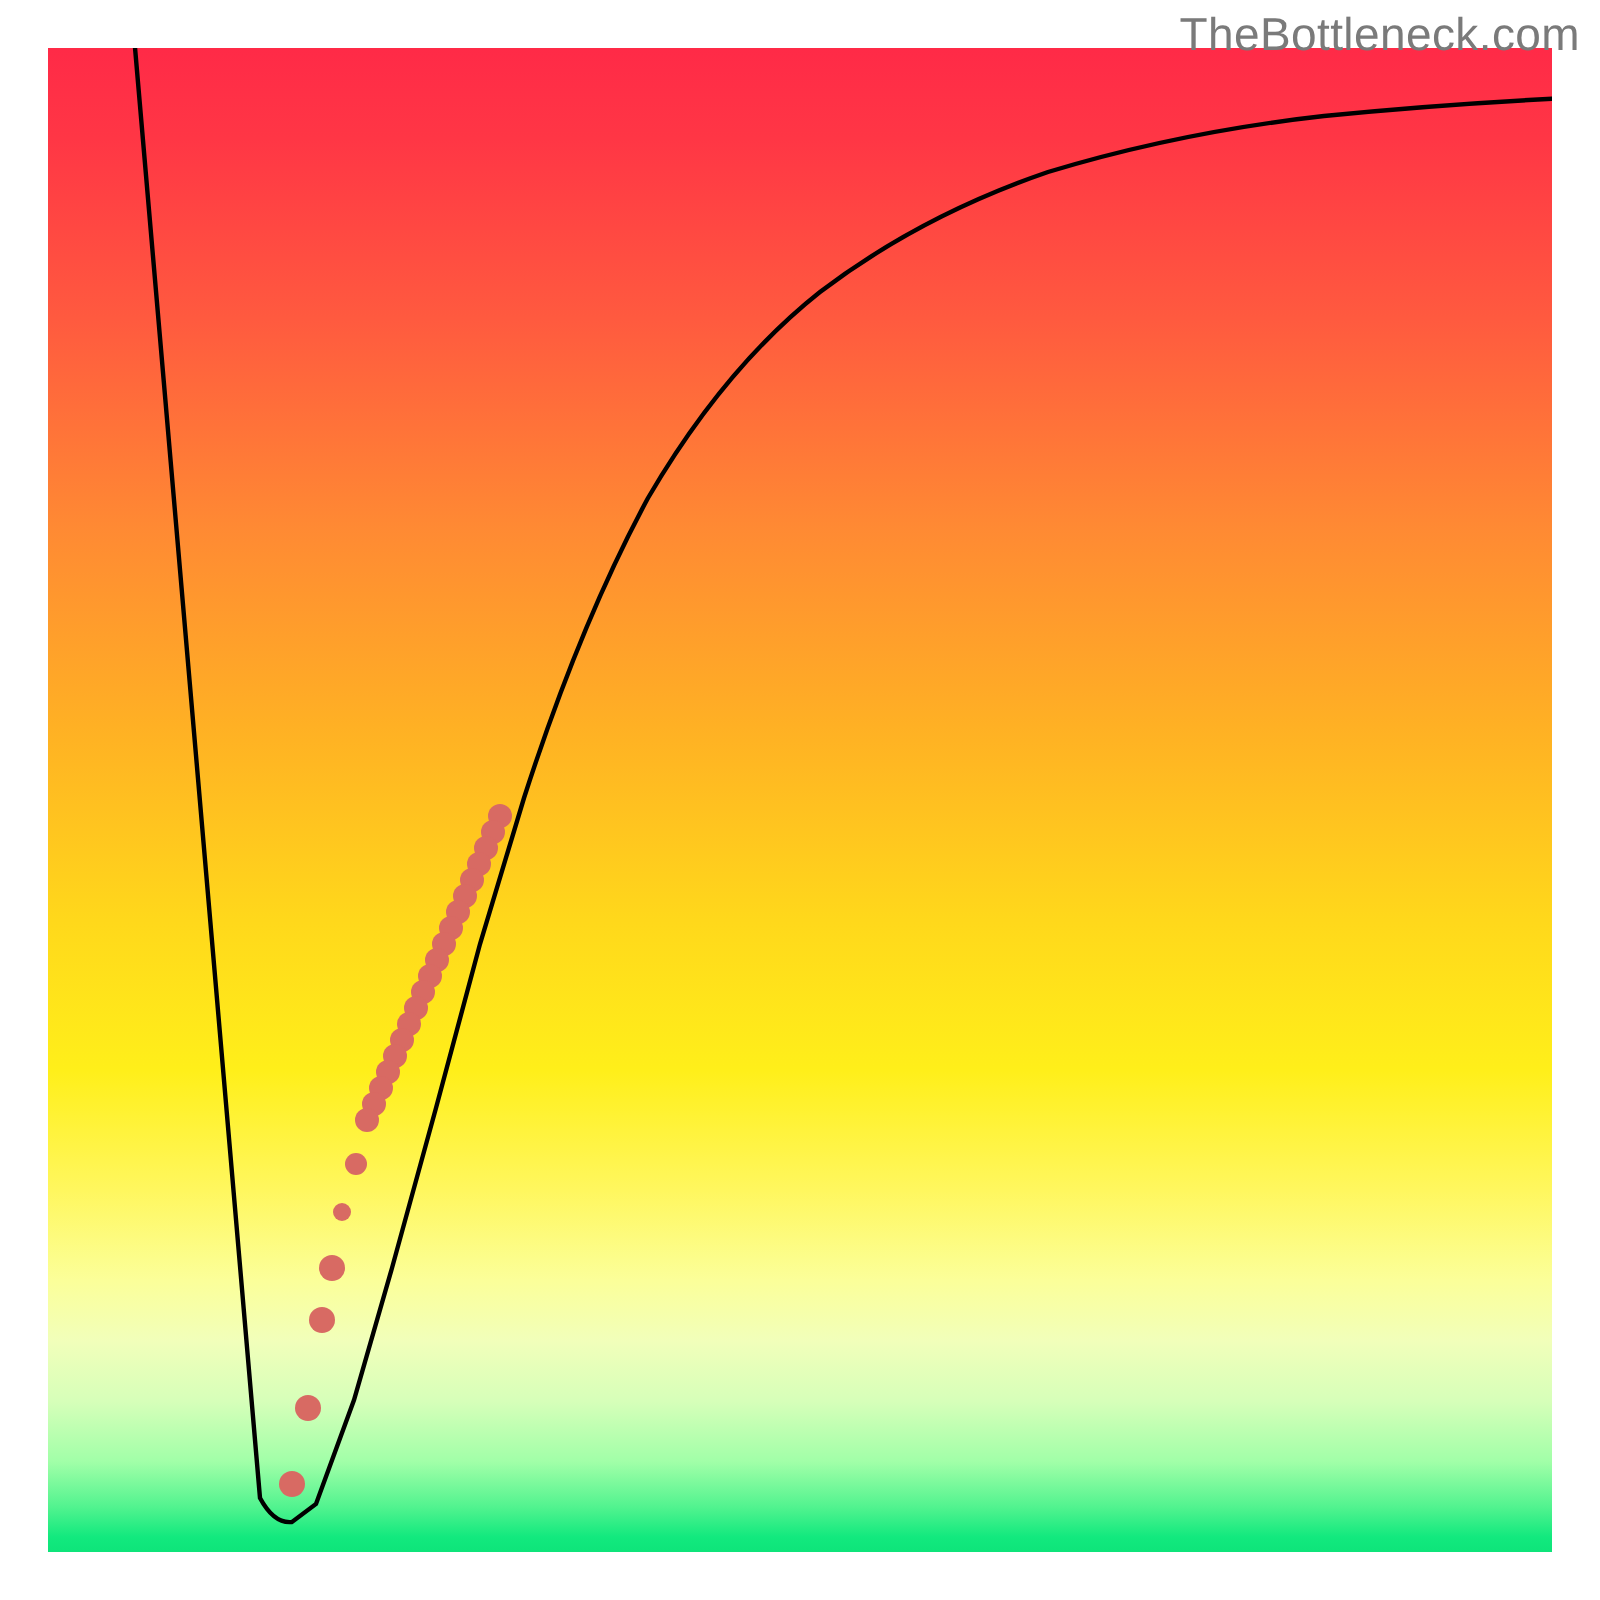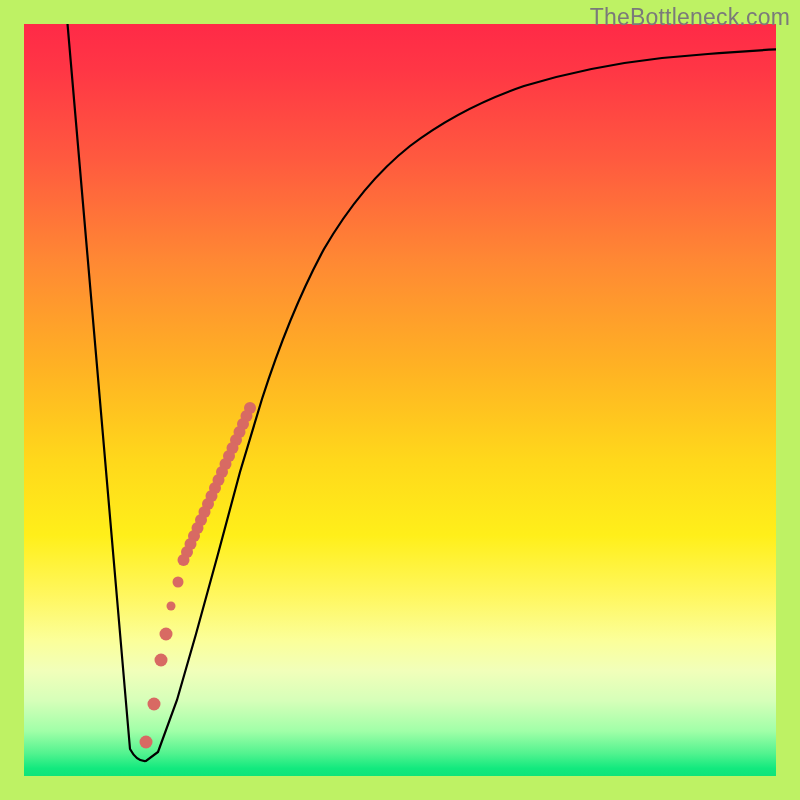--- a/index.html
+++ b/index.html
@@ -7,21 +7,21 @@
     padding: 0;
     width: 800px;
     height: 800px;
     overflow: hidden;
     background: #000;
     font-family: Arial, Helvetica, sans-serif;
   }
   .frame {
     position: absolute;
     inset: 0;
-    background: #bef264;
+    background: #ffffff;
   }
   .plot-area {
     position: absolute;
     left: 24px;
     top: 24px;
     width: 752px;
     height: 752px;
     overflow: hidden;
   }
   .gradient-bg {

